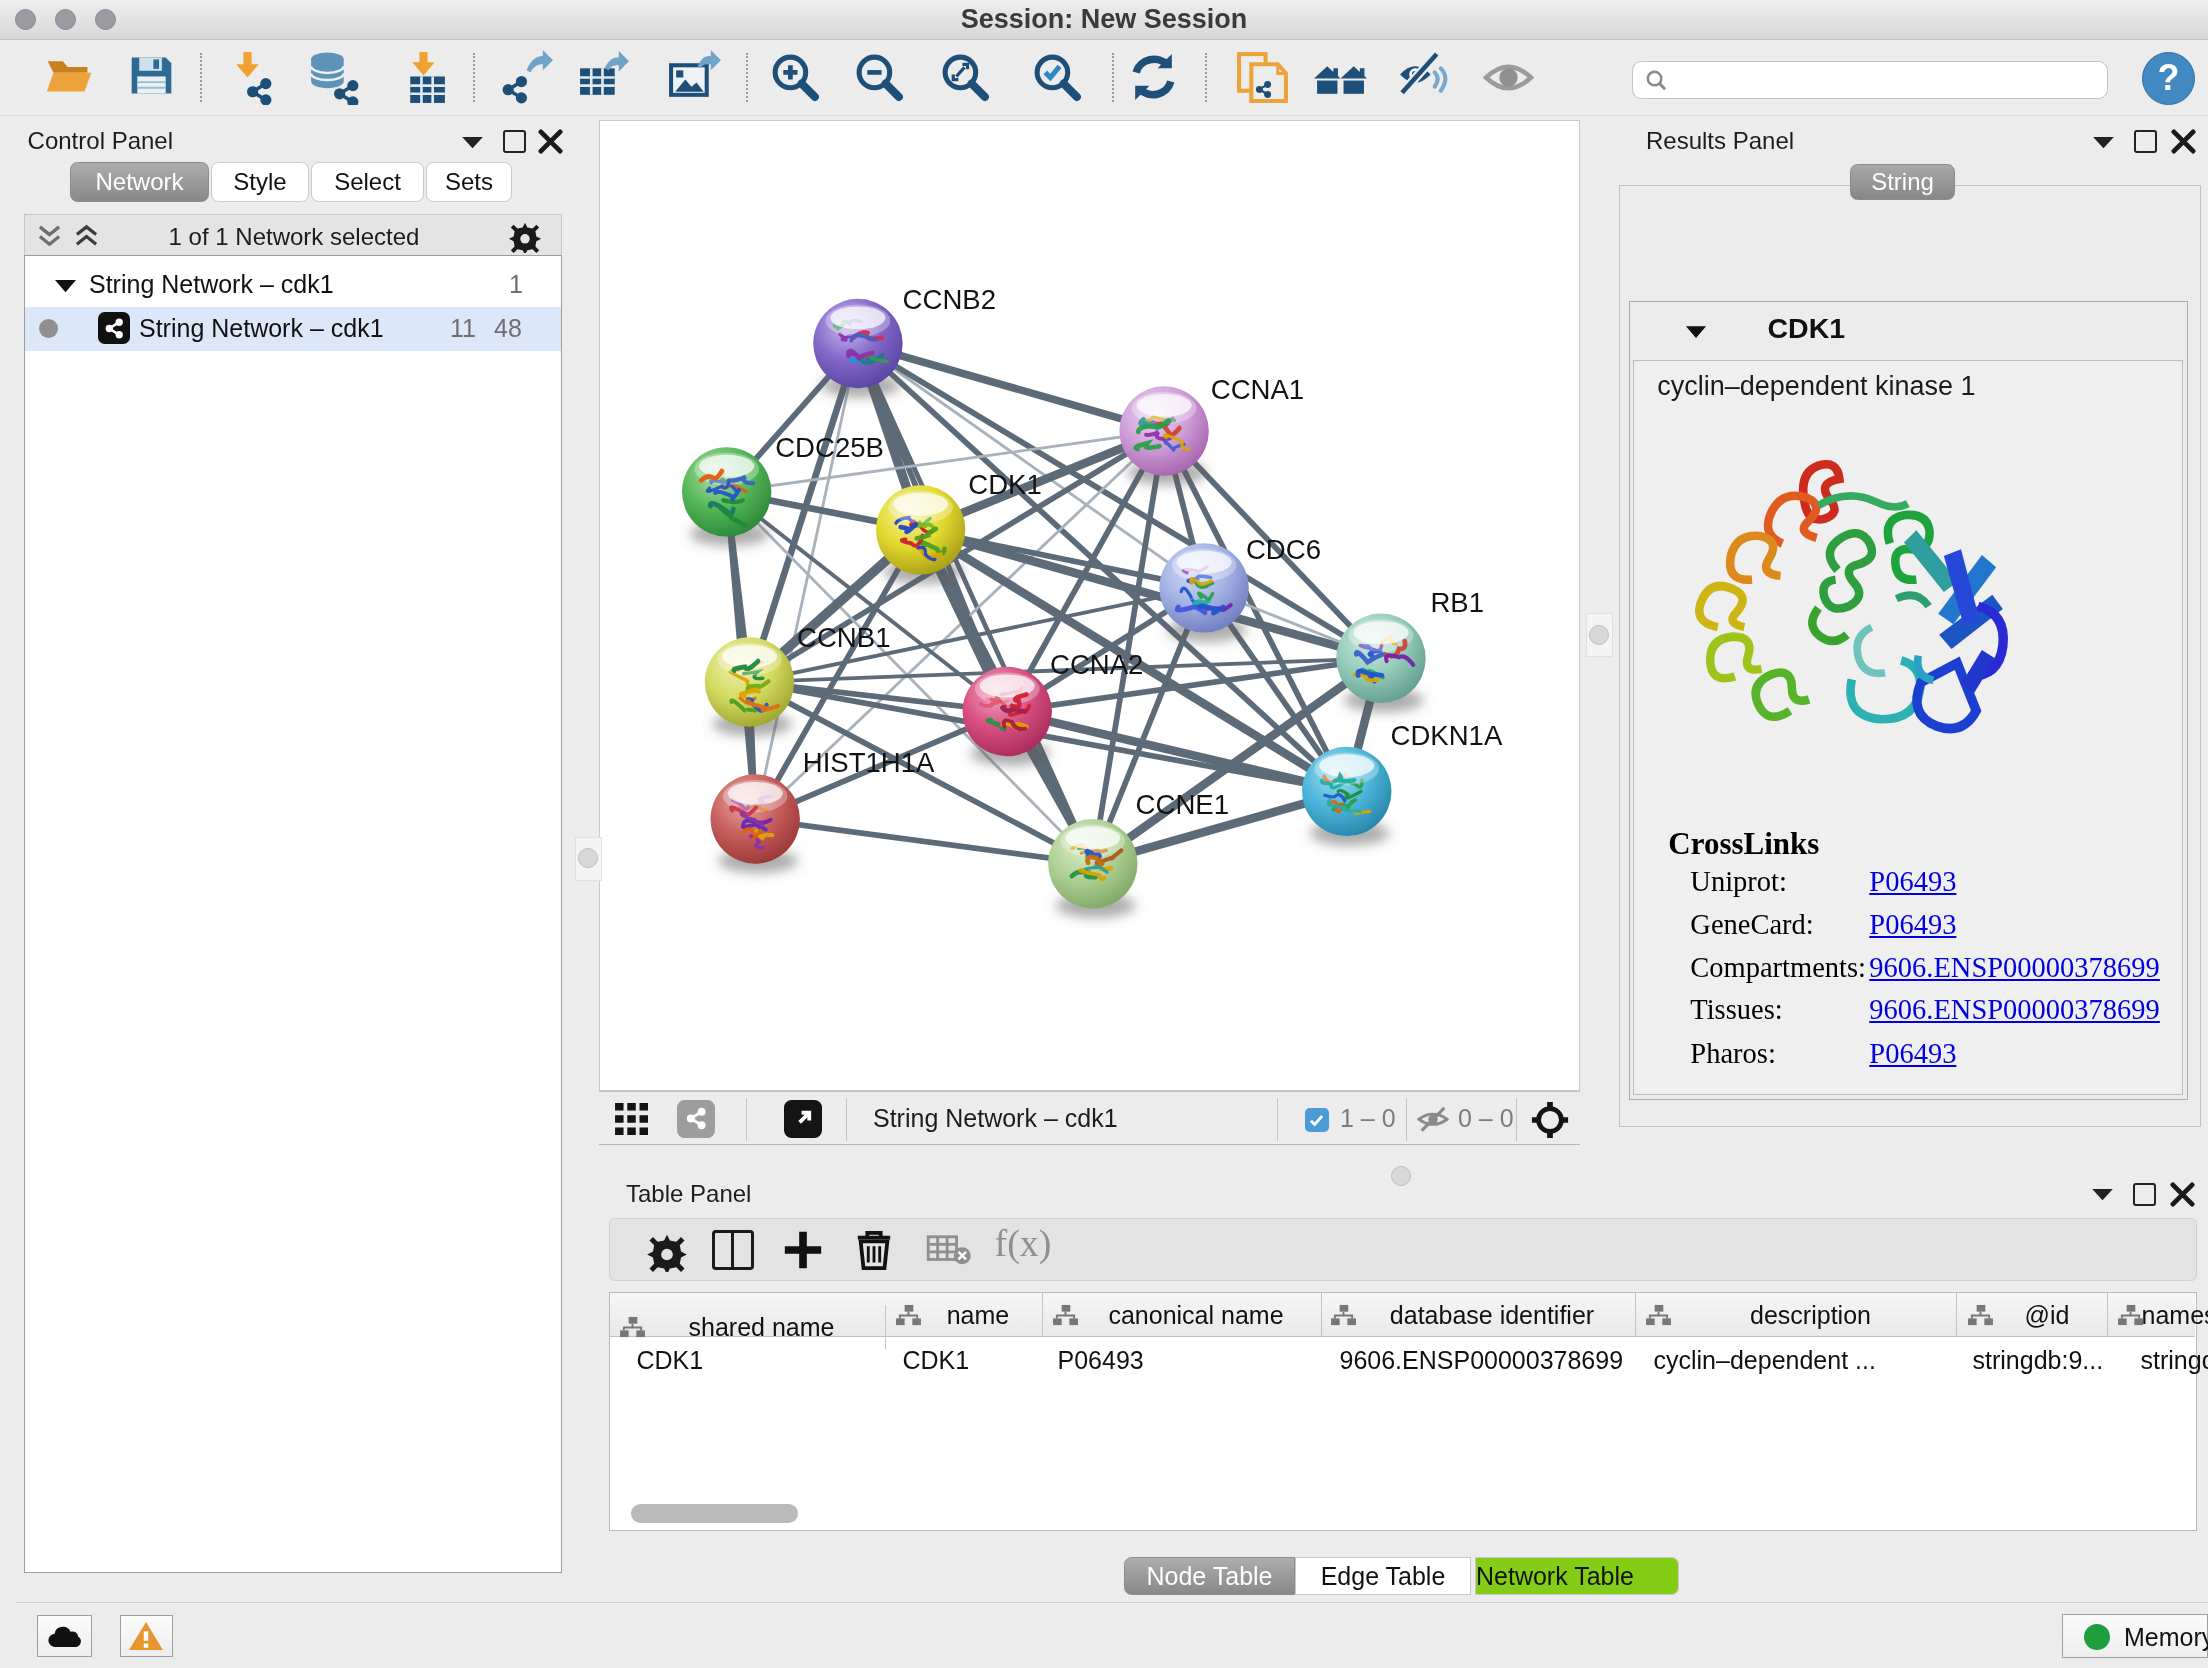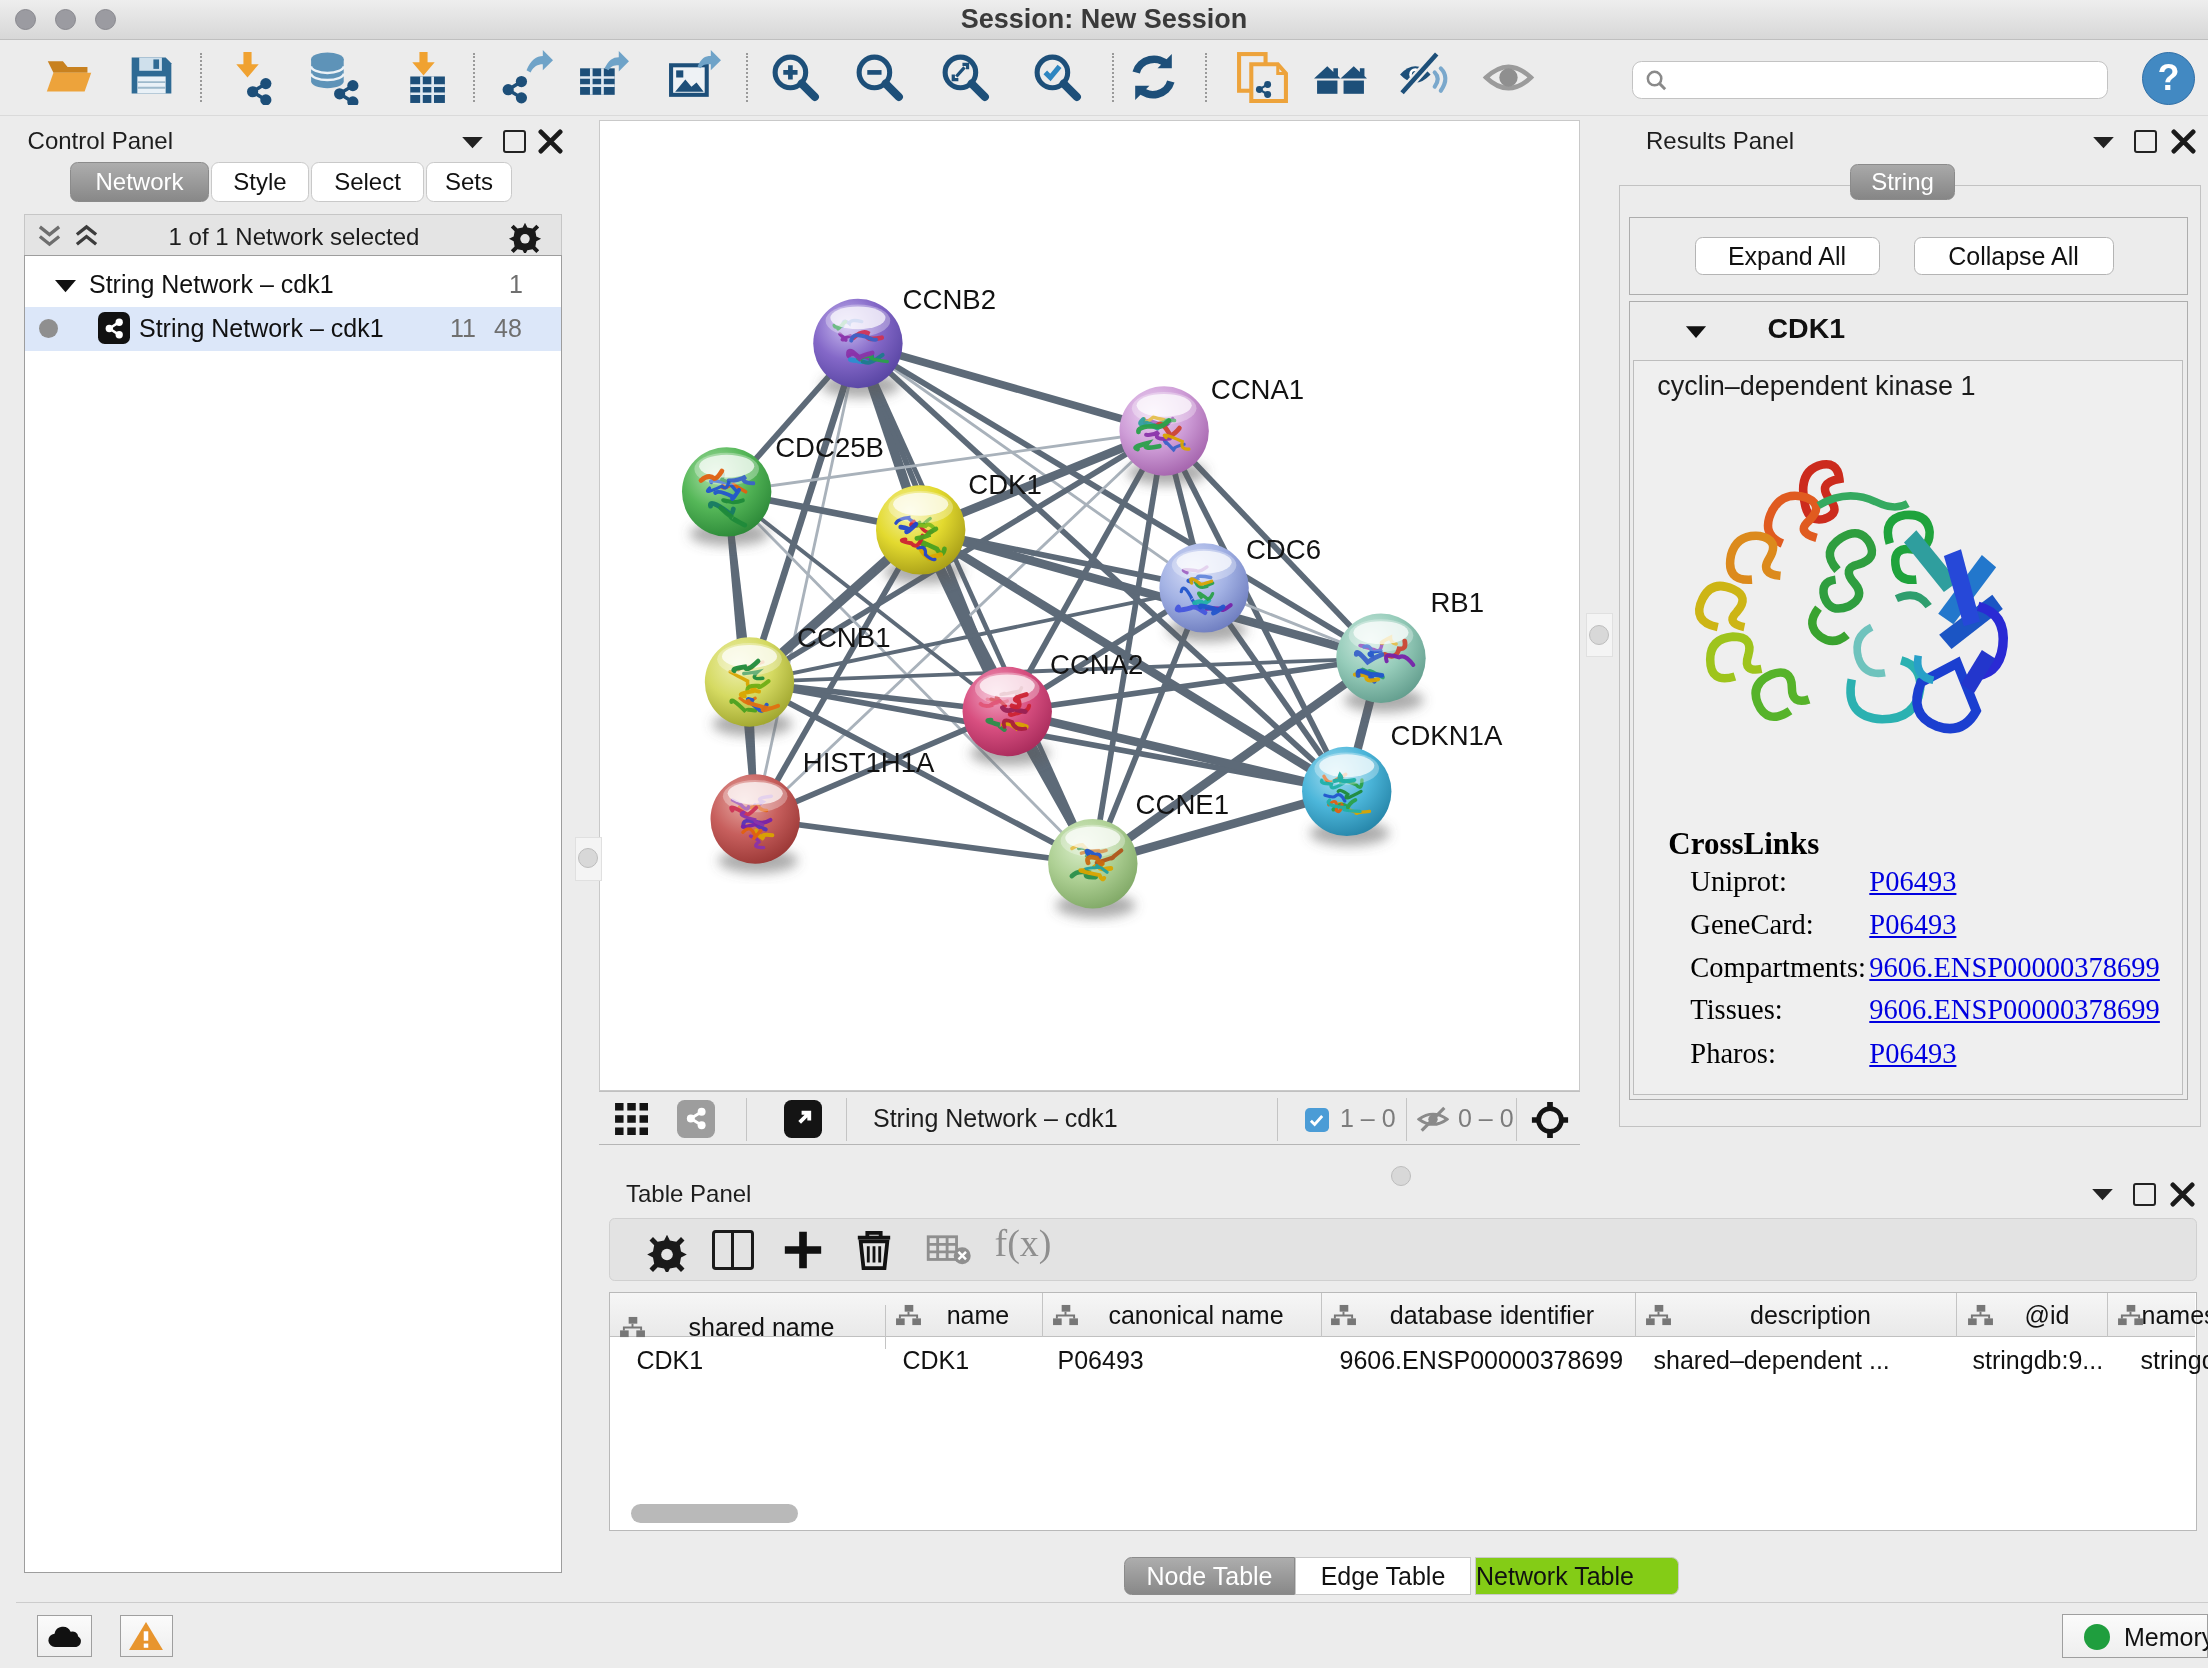--- a/index.html
+++ b/index.html
@@ -580,24 +580,20 @@
 <div class="a hdr" style="left:27px;top:11.4px">Results Panel</div>
 <svg class="a" width="25" height="15" viewBox="0 0 26 16" style="left:472px;top:19px">
       <path d="M2 2 h22 l-11 12 Z" fill="#222"></path>
     </svg>
 <div class="a" style="left:515px;top:14.3px;width:23px;height:23px;border:2.9px solid #222;border-radius:2.9px"></div>
 <svg class="a" width="25" height="25" viewBox="0 0 26 26" style="left:552px;top:13.3px">
       <path d="M3 3 L23 23 M23 3 L3 23" stroke="#1a1a1a" stroke-width="5" stroke-linecap="round"></path>
     </svg>
 <div class="a" style="left:0;top:69px;width:582px;height:942px;border:1.9px solid #c2c2c2;background:#ececec"></div>
 <div class="a" style="left:231px;top:48px;width:105px;height:36px;background:linear-gradient(#a9a9a9,#868686);border:1px solid #8b8b8b;border-radius:7.6px;color:#fff;font-size:24px;text-align:center;line-height:34px">String</div>
-<div class="a" style="left:9.5px;top:101px;width:559px;height:78px;border:1px solid #adadad;background:#ececec">
-  <div class="a" style="left:65px;top:19px;width:185px;height:38px;background:#fff;border:1px solid #b4b4b4;border-radius:7.6px;font-size:25px;text-align:center;line-height:36px;color:#111">Expand All</div>
-  <div class="a" style="left:284px;top:19px;width:200px;height:38px;background:#fff;border:1px solid #b4b4b4;border-radius:7.6px;font-size:25px;text-align:center;line-height:36px;color:#111">Collapse All</div>
-</div>
 <div class="a" style="left:9.5px;top:185px;width:559px;height:799px;border:1px solid #adadad;background:#ececec">
   <svg class="a" width="22" height="14.3" viewBox="0 0 24 15" style="left:55px;top:23px">
         <path d="M1 1 h22 l-11 13 Z" fill="#111"></path>
       </svg>
   <div class="a" style="left:138px;top:9.5px;font-size:28.5px;font-weight:bold;color:#111">CDK1</div>
   <div class="a" style="left:3.8px;top:58px;width:550px;height:735px;border:1px solid #bdbdbd;background:#efefef">
     <div class="a" style="left:23px;top:9.5px;font-size:27px;color:#1b1b1b">cyclin–dependent kinase 1</div>
     <svg class="a" width="342" height="290" viewBox="0 0 360 305" style="left:42px;top:95px">
 <path d="M136 52 q-8 -34 14 -42 q20 -6 22 14 q-24 4 -10 22 q12 14 -6 20 q-16 4 -20 -14" fill="none" stroke="#cc2b1d" stroke-width="9"></path>
 <path d="M112 92 q-24 -10 -10 -36 q12 -20 36 -12 q18 8 2 24 q-14 12 8 18" fill="none" stroke="#e05b20" stroke-width="9"></path>
@@ -748,21 +744,21 @@
             </g>
           </svg>
           <div class="a" style="left:34px;top:7.6px;font-size:25px;color:#111;white-space:nowrap">namespace</div>
         </div>
       </div>
   <div class="a" style="left:0;top:46px;width:1585px;height:38px">
         <div class="a" style="left:27px;top:6.7px;font-size:25px;color:#111;white-space:nowrap">CDK1</div>
         <div class="a" style="left:293px;top:6.7px;font-size:25px;color:#111;white-space:nowrap">CDK1</div>
         <div class="a" style="left:448px;top:6.7px;font-size:25px;color:#111;white-space:nowrap">P06493</div>
         <div class="a" style="left:730px;top:6.7px;font-size:25px;color:#111;white-space:nowrap">9606.ENSP00000378699</div>
-        <div class="a" style="left:1044px;top:6.7px;font-size:25px;color:#111;white-space:nowrap">shared–dependent ...</div>
+        <div class="a" style="left:1044px;top:6.7px;font-size:25px;color:#111;white-space:nowrap">cyclin–dependent ...</div>
         <div class="a" style="left:1363px;top:6.7px;font-size:25px;color:#111;white-space:nowrap">stringdb:9...</div>
         <div class="a" style="left:1531px;top:6.7px;font-size:25px;color:#111;white-space:nowrap">stringdb</div>
       </div>
   <div class="a" style="left:21px;top:211px;width:167px;height:19px;background:#b9b9b9;border-radius:9.5px"></div>
 </div>
 <div class="a" style="left:525px;top:385px;width:171px;height:38px;background:linear-gradient(#adadad,#888888);border:1px solid #8b8b8b;border-radius:7.6px 0 0 7.6px;color:#fff;font-size:25px;text-align:center;line-height:36px">Node Table</div>
 <div class="a" style="left:696px;top:385px;width:176px;height:38px;background:#fff;border:1px solid #c9c9c9;font-size:25px;text-align:center;line-height:36px;color:#111">Edge Table</div>
 <div class="a" style="left:876px;top:385px;width:204px;height:38px;background:#84cc16;border:1px solid #c9c9c9;border-radius:0 7.6px 7.6px 0;font-size:25px;text-align:left;line-height:36px;color:#111">Network Table</div>
 </div>
 

